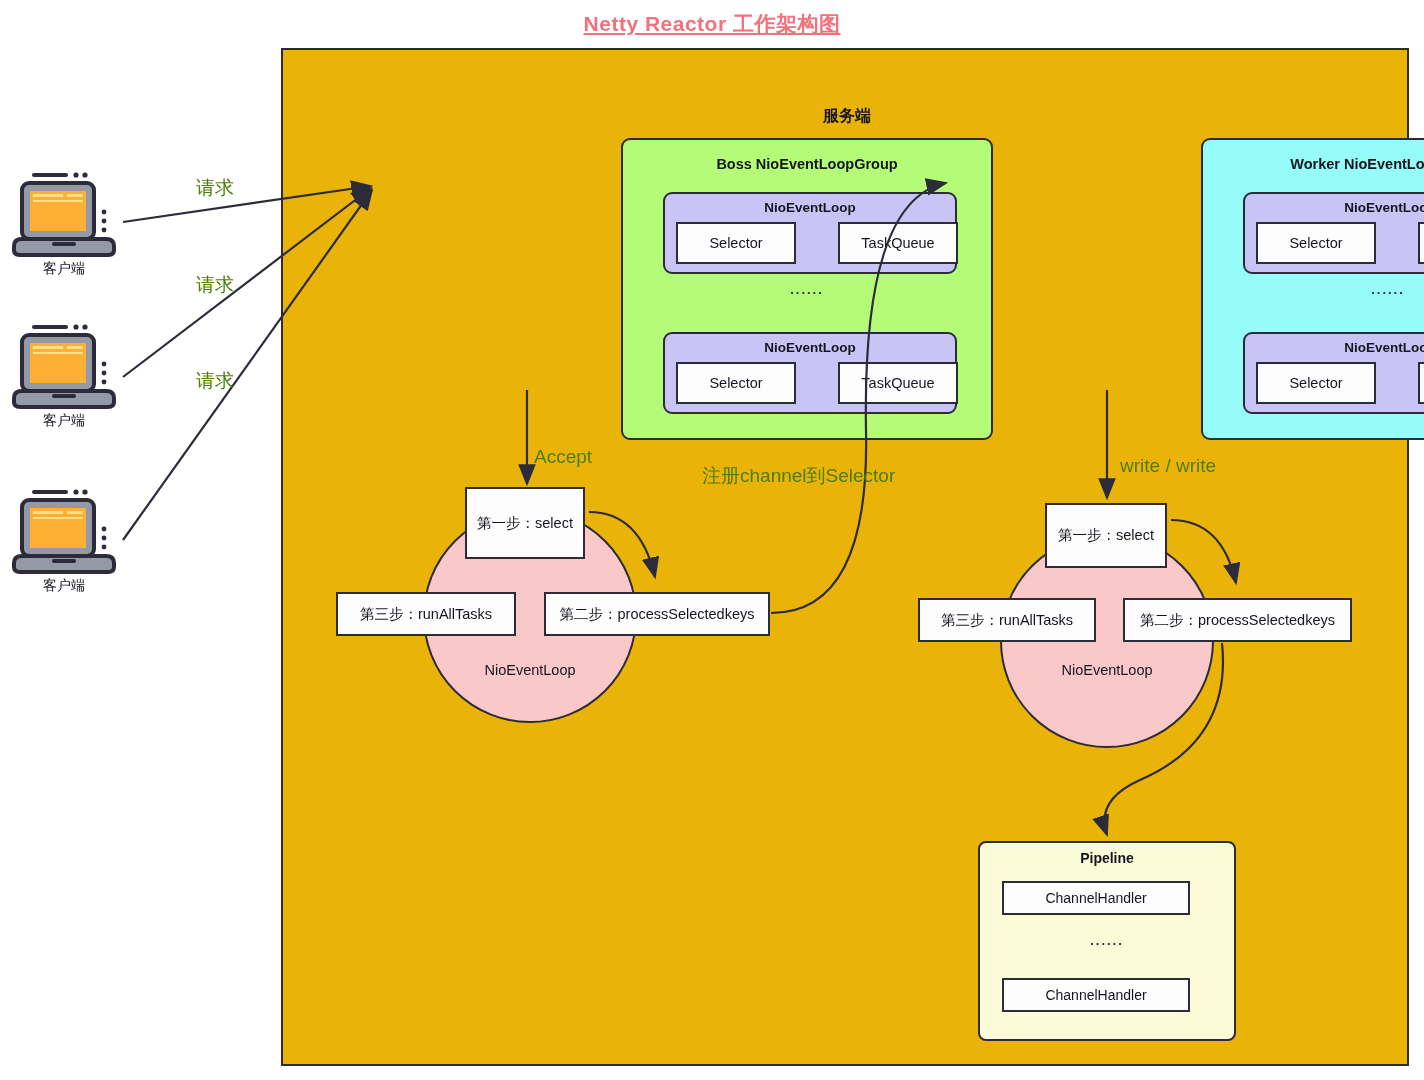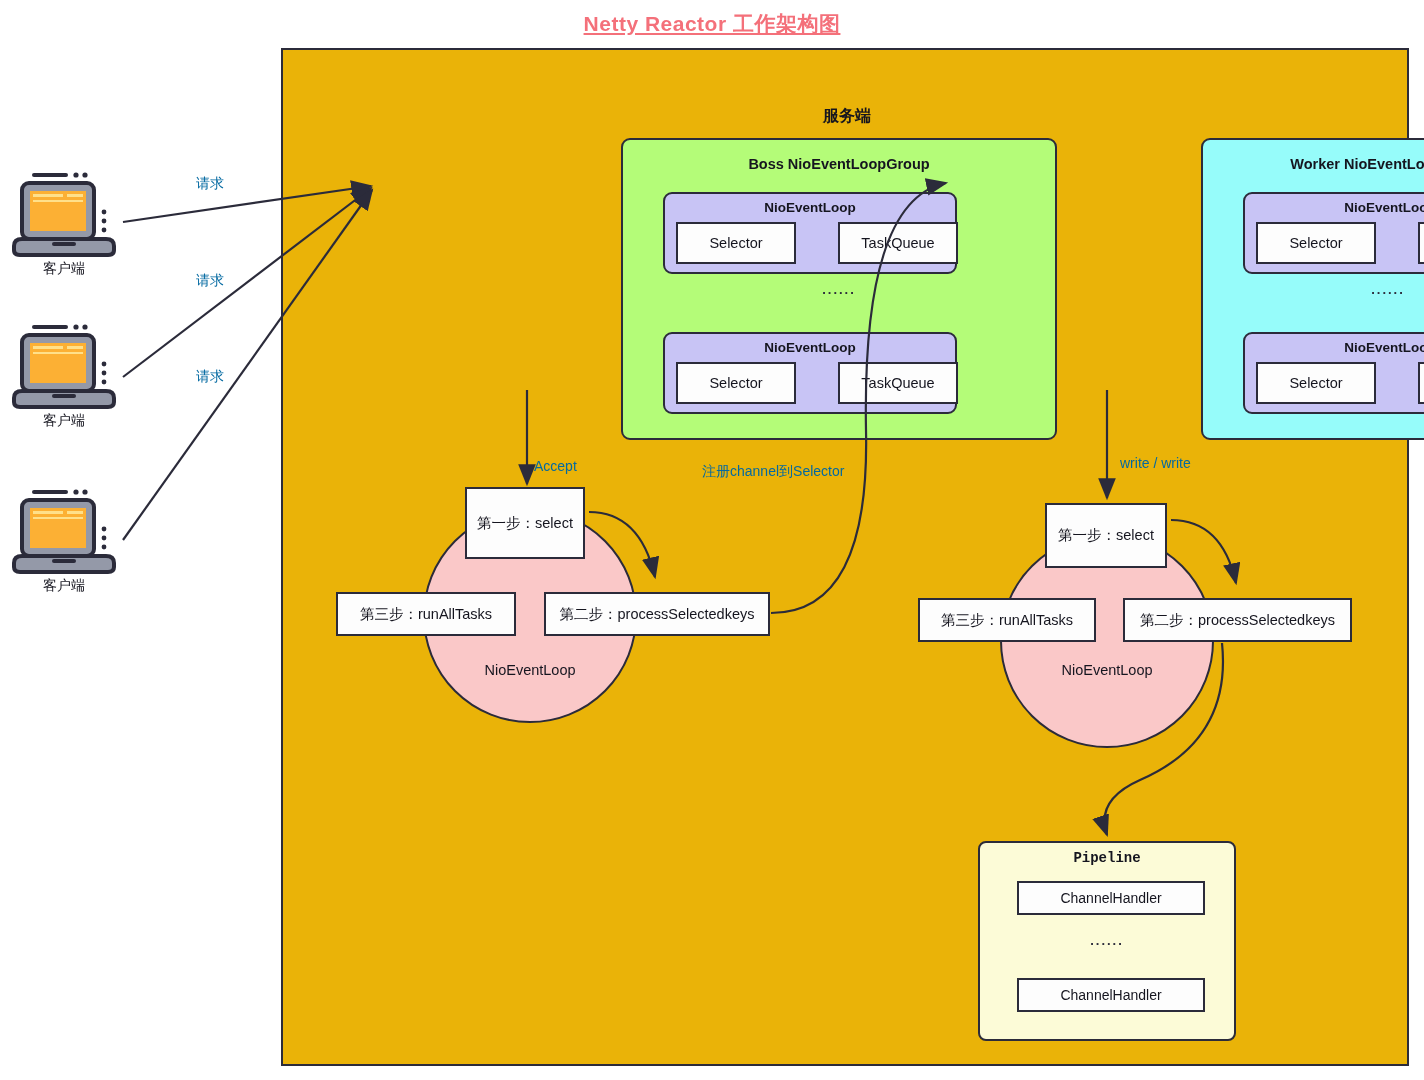--- a/index.html
+++ b/index.html
@@ -20,21 +20,21 @@
   #server-label{
     position:absolute;left:0;top:56px;width:1128px;text-align:center;
     font-size:16px;font-weight:700;color:#15151f;
   }
 
   
   .group-box{
     position:absolute;border:2.5px solid #2b2b3a;border-radius:9px;
     box-sizing:border-box;
   }
-  #boss-group{left:338px;top:88px;width:436px;height:302px;background:#B4FC78;}
+  #boss-group{left:338px;top:88px;width:372px;height:302px;background:#B4FC78;}
   #worker-group{left:918px;top:88px;width:374px;height:302px;background:#96FCFA;}
   .group-title{
     position:absolute;left:0;top:16px;width:100%;text-align:center;
     font-size:14.5px;font-weight:700;color:#15151f;
   }
 
   .loop-box{
     position:absolute;left:40px;width:294px;height:82px;
     background:#C8C4F5;border:2.5px solid #2b2b3a;border-radius:9px;
     box-sizing:border-box;
@@ -87,24 +87,24 @@
   #worker-step2{left:1123px;top:598px;width:229px;height:44px;}
 
   
   #pipeline-box{
     position:absolute;left:978px;top:841px;width:258px;height:200px;
     background:#FCFBD7;border:2.5px solid #2b2b3a;border-radius:8px;
     box-sizing:border-box;
   }
   #pipeline-title{
     position:absolute;left:0;top:7px;width:100%;text-align:center;
-    font-size:14px;font-weight:700;color:#15151f;font-family:Liberation Mono, monospace;
+    font-size:14px;font-weight:700;color:#15151f;
   }
   .handler{
-    position:absolute;left:37px;width:188px;height:34px;
+    position:absolute;left:22px;width:188px;height:34px;
     background:#fdfdfd;border:2.5px solid #2b2b3a;box-sizing:border-box;
     display:flex;align-items:center;justify-content:center;
     font-size:14px;color:#15151f;
   }
   #handler-top{top:38px;}
   #handler-bottom{top:135px;}
   #pipeline-ellipsis{top:90px;}
 
   
   .client{position:absolute;width:130px;}
@@ -112,26 +112,26 @@
   #client-2{left:8px;top:320px;}
   #client-3{left:8px;top:485px;}
   .client-label{
     text-align:center;width:112px;
     font-size:14px;color:#15151f;
   }
   .laptop{position:relative;width:112px;height:92px;}
 
   
   .edge-label{
-    position:absolute;font-size:14px;color:#0369a1;white-space:nowrap;
+    position:absolute;font-size:19px;color:#4d7c0f;white-space:nowrap;
   }
   #label-req-1{left:196px;top:175px;}
   #label-req-2{left:196px;top:272px;}
   #label-req-3{left:196px;top:368px;}
-  #label-accept{left:534px;top:458px;}
+  #label-accept{left:534px;top:446px;}
   #label-register{left:702px;top:463px;}
   #label-readwrite{left:1120px;top:455px;}
 
   #edges{position:absolute;left:0;top:0;width:1424px;height:1080px;pointer-events:none;}
 </style>
 </head>
 <body>
 
 <div id="diagram-title">Netty Reactor 工作架构图</div>
 

